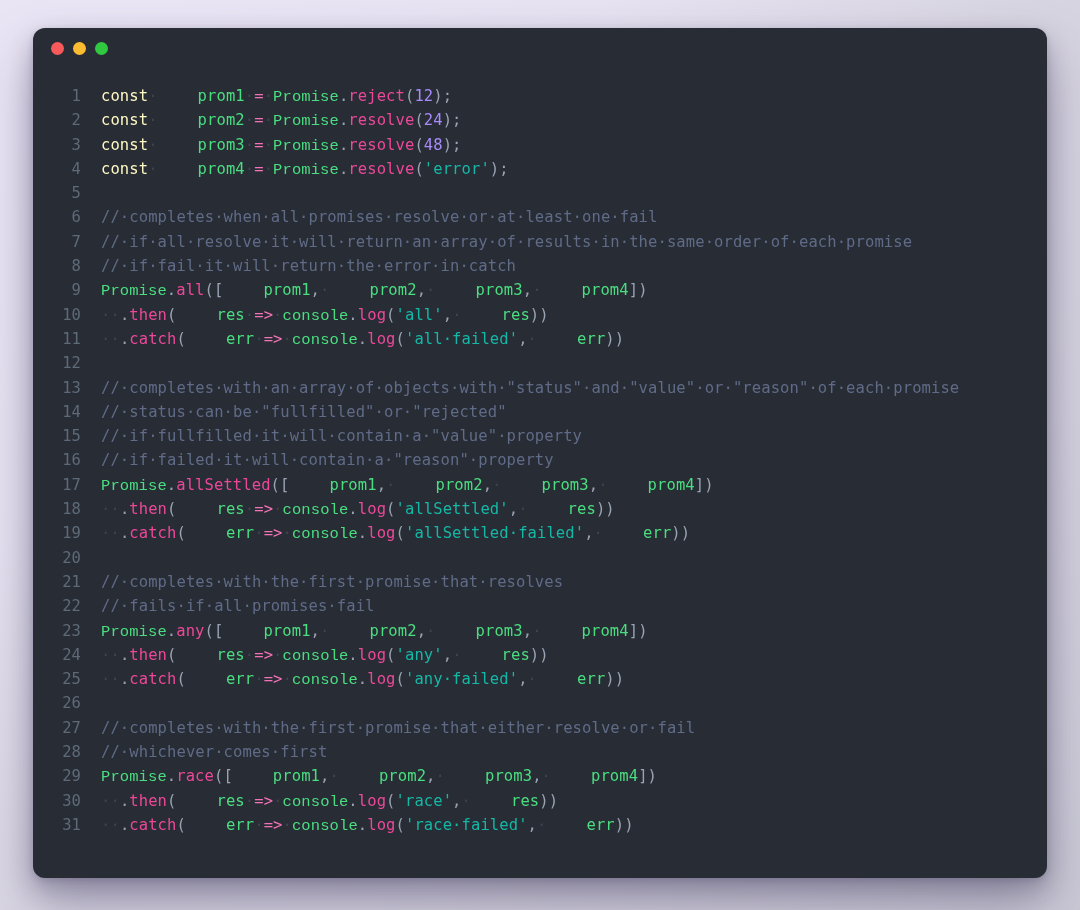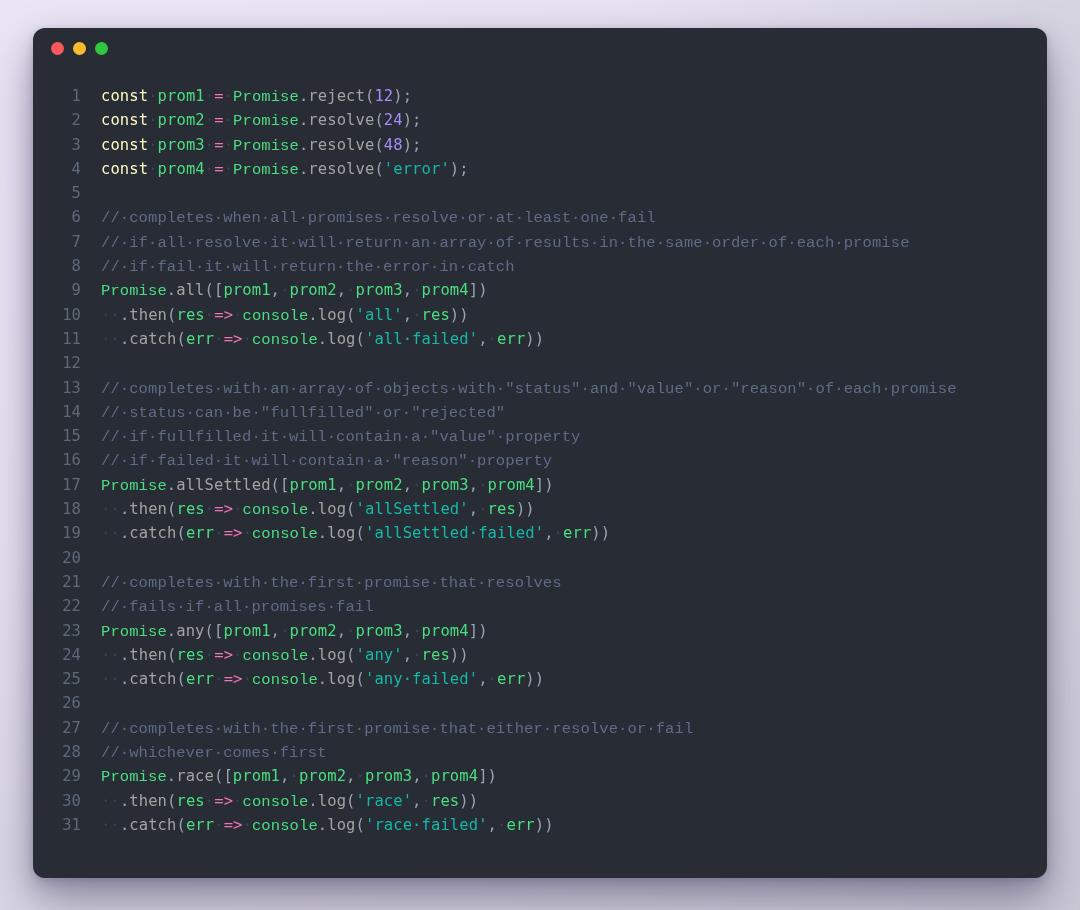--- a/index.html
+++ b/index.html
@@ -77,27 +77,27 @@
     box-sizing: content-box;
     user-select: none;
   }
   .src {
     color: #abb2bf;
   }
 
   
   .t-kw      { color: #fef9c3; }   
   .t-op      { color: #f472b6; }   
-  .t-var     { color: #4ade80; }   
+  .t-var     { color: #4ade80; margin-left: 40px; }   
   .t-cls     { color: #4ade80; font-family: Liberation Mono, monospace; }   
-  .t-fn      { color: #a3a3a3; }   
+  .t-fn      { color: #ec4899; }   
   .t-num     { color: #a78bfa; }   
   .t-str     { color: #14b8a6; }   
   .t-punc    { color: #9aa3b2; }   
-  .t-cmt     { color: #5f6b87; font-family: Liberation Mono, monospace; }   
+  .t-cmt     { color: #5f6b87; }   
   .t-dot     { color: #3d4450; }   
   .sp        { color: #3d4450; }   
 </style>
 </head>
 <body>
 
 <div class="page">
   <div class="window">
 
     <div class="titlebar">

